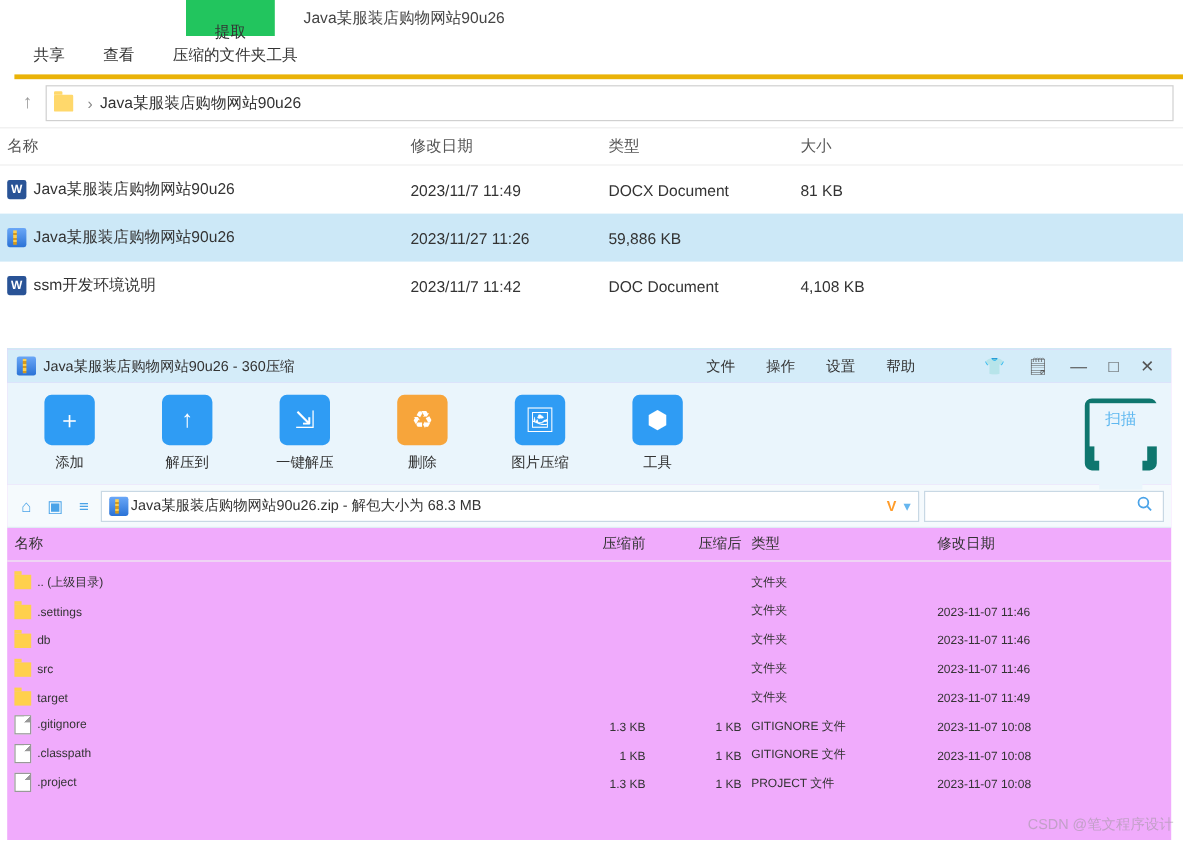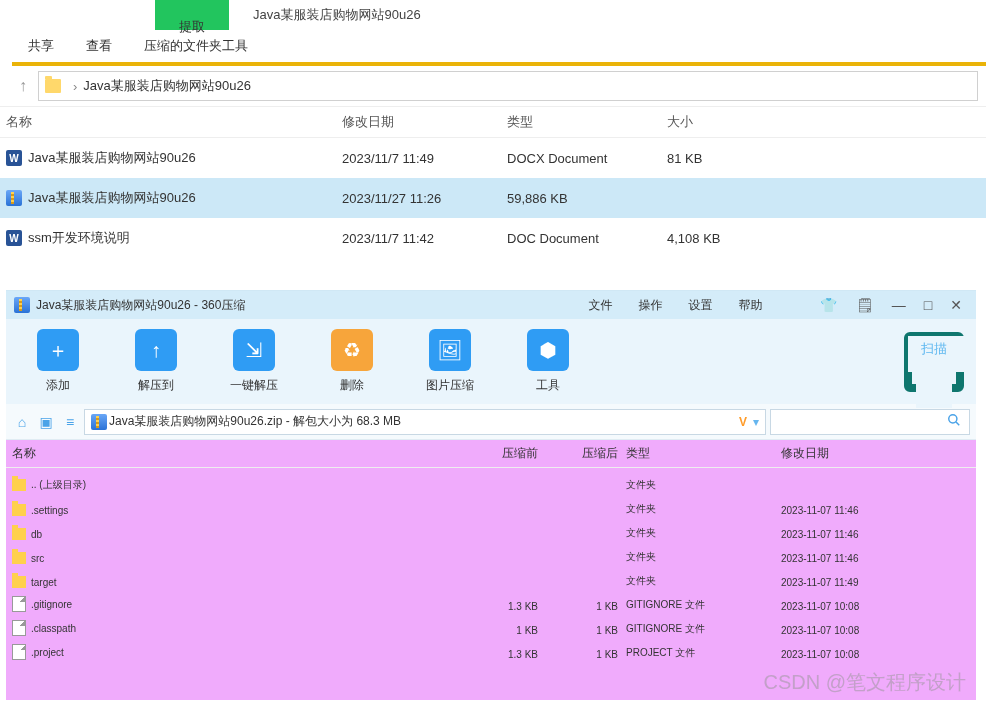--- a/index.html
+++ b/index.html
@@ -65,21 +65,21 @@
 .zb{width:80px;text-align:right;padding-right:8px;}
 .za{width:80px;text-align:right;padding-right:8px;}
 .zt{width:155px;}
 .zd{width:150px;}
 .fico{width:14px;height:12px;background:#ffd04d;position:relative;}
 .fico:before{content:'';position:absolute;top:-3px;left:0;width:6px;height:3px;background:#ffd04d;}
 .dico{width:14px;height:16px;background:#fff;border:1px solid #999;position:relative;}
 .dico:after{content:'';position:absolute;top:0;right:0;width:5px;height:5px;background:linear-gradient(135deg,#fff 50%,#999 50%);}
 
 
-.watermark{position:absolute;right:20px;bottom:5px;font-size:20px;color:rgba(150,150,150,0.5);}
+.watermark{position:absolute;right:8px;bottom:5px;font-size:12px;color:rgba(150,150,150,0.5);}
 </style>
 </head>
 <body>
 
 <div class="top-tabs">
   <div class="tab-extract">提取</div>
   <div class="tab-title">Java某服装店购物网站90u26</div>
 </div>
 
 <div class="menu-row">

